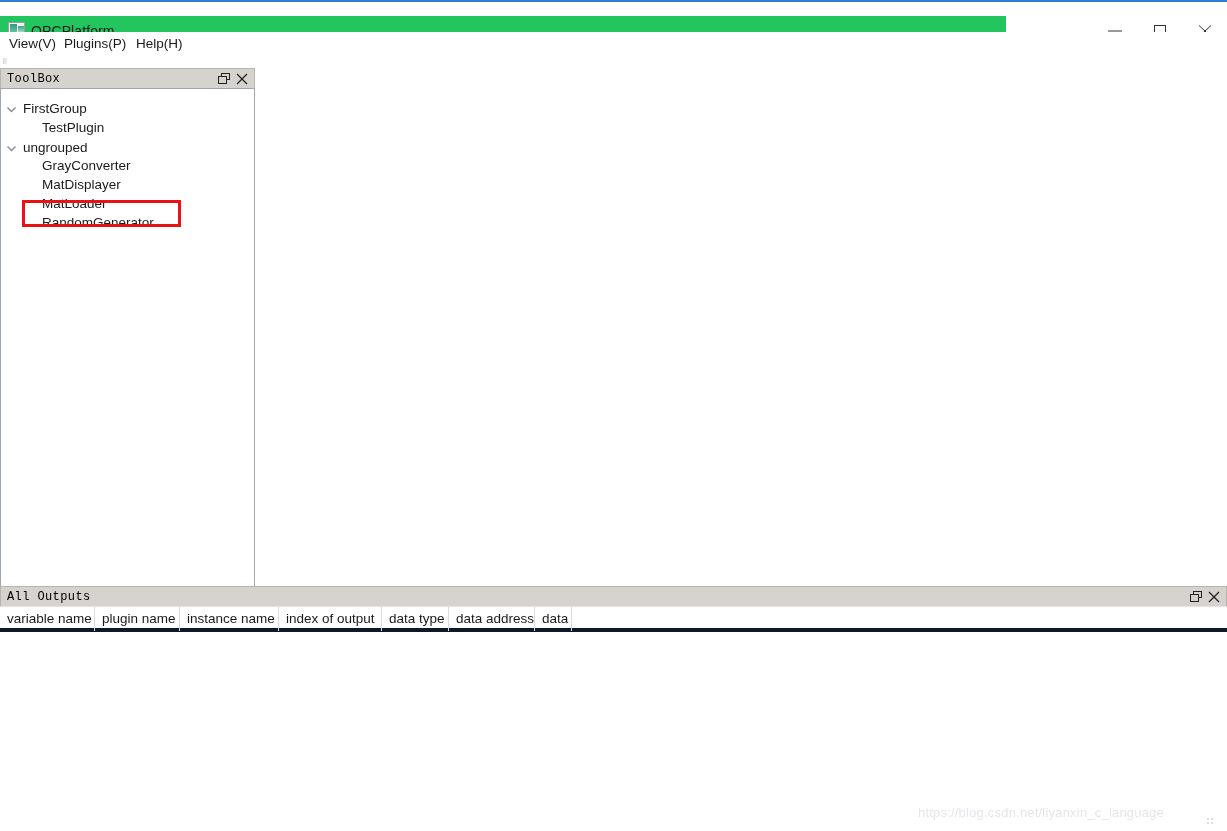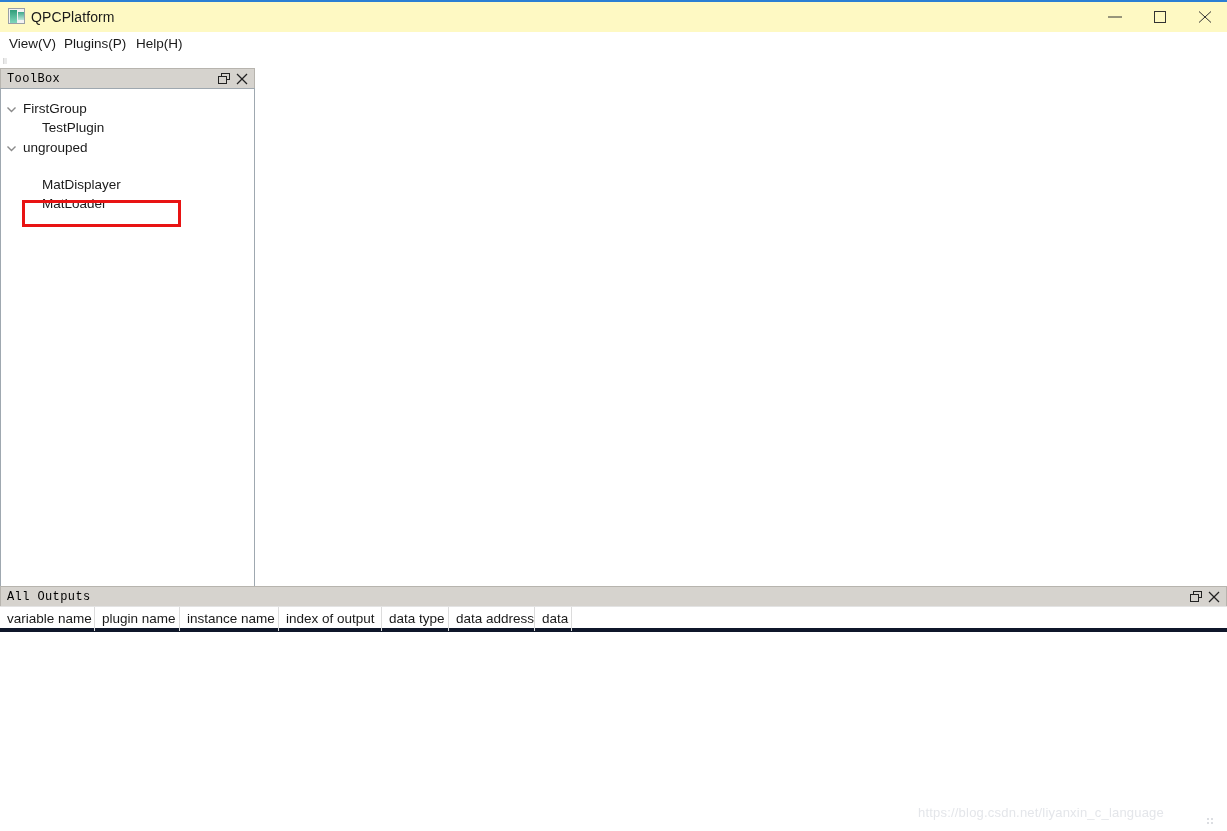--- a/index.html
+++ b/index.html
@@ -30,24 +30,24 @@
     position: absolute;
     left: 0; top: 0;
     width: 1227px;
     height: 2px;
     background: #2a7fd4;
   }
 
   
   .titlebar {
     position: absolute;
-    left: 0; top: 2px;
-    width: 1227px;
+    left: 0; top: 16px;
+    width: 1006px;
     height: 30px;
-    background: #fef9c3;
+    background: #22c55e;
   }
   .title-icon {
     position: absolute;
     left: 8px; top: 6px;
     width: 17px; height: 16px;
     border: 1px solid #9aa0a6;
     box-sizing: border-box;
     background: #f3f3f3;
     overflow: hidden;
   }
@@ -364,29 +364,35 @@
         <span class="tree-label">TestPlugin</span>
       </div>
 
       <div class="tree-row lvl0" style="top:50px">
         <svg class="tree-chevron" viewBox="0 0 11 11">
           <polyline points="1.5,3.5 5.5,7.5 9.5,3.5" fill="none" stroke="#8b8b8b" stroke-width="1.4"></polyline>
         </svg>
         <span class="tree-label">ungrouped</span>
       </div>
 
+      <div class="tree-row lvl1" style="top:68px">
+        <span class="tree-label">GrayConverter</span>
+      </div>
 
       <div class="tree-row lvl1" style="top:87px">
         <span class="tree-label">MatDisplayer</span>
       </div>
 
       <div class="tree-row lvl1" style="top:106px">
         <span class="tree-label">MatLoader</span>
       </div>
 
+      <div class="tree-row lvl1" style="top:125px">
+        <span class="tree-label">RandomGenerator</span>
+      </div>
     </div>
   </div>
 
   <div class="anno-box"></div>
 
   <div class="dock-outputs">
     <div class="dock-title">
       <div class="label">All Outputs</div>
       <div class="dock-btn tb-float">
         <svg width="12" height="12" viewBox="0 0 12 12">

